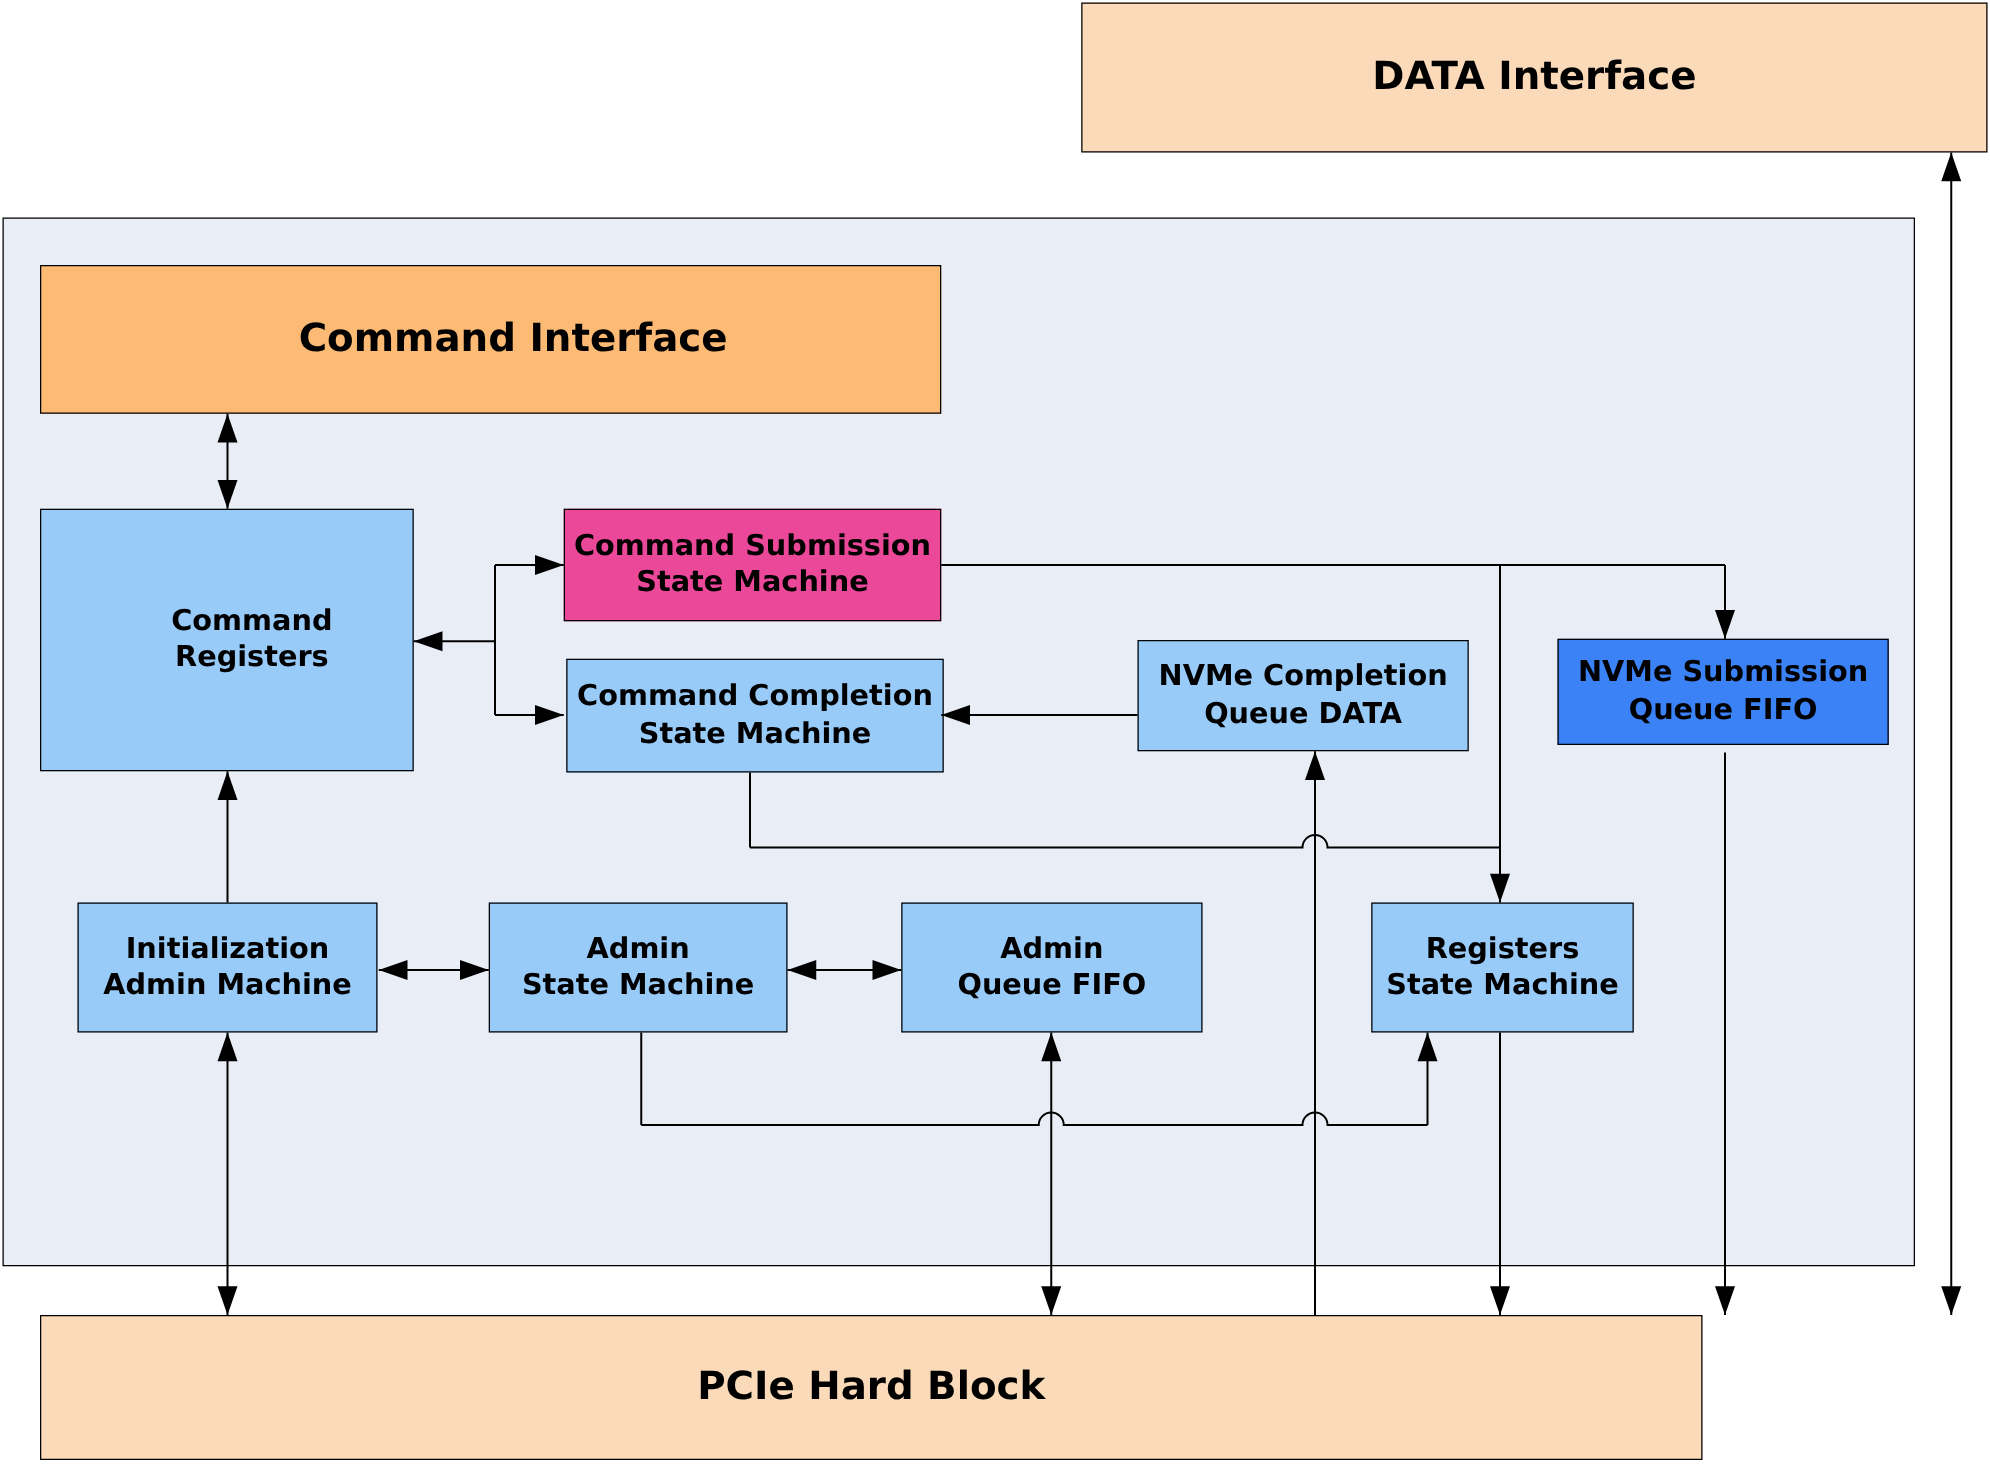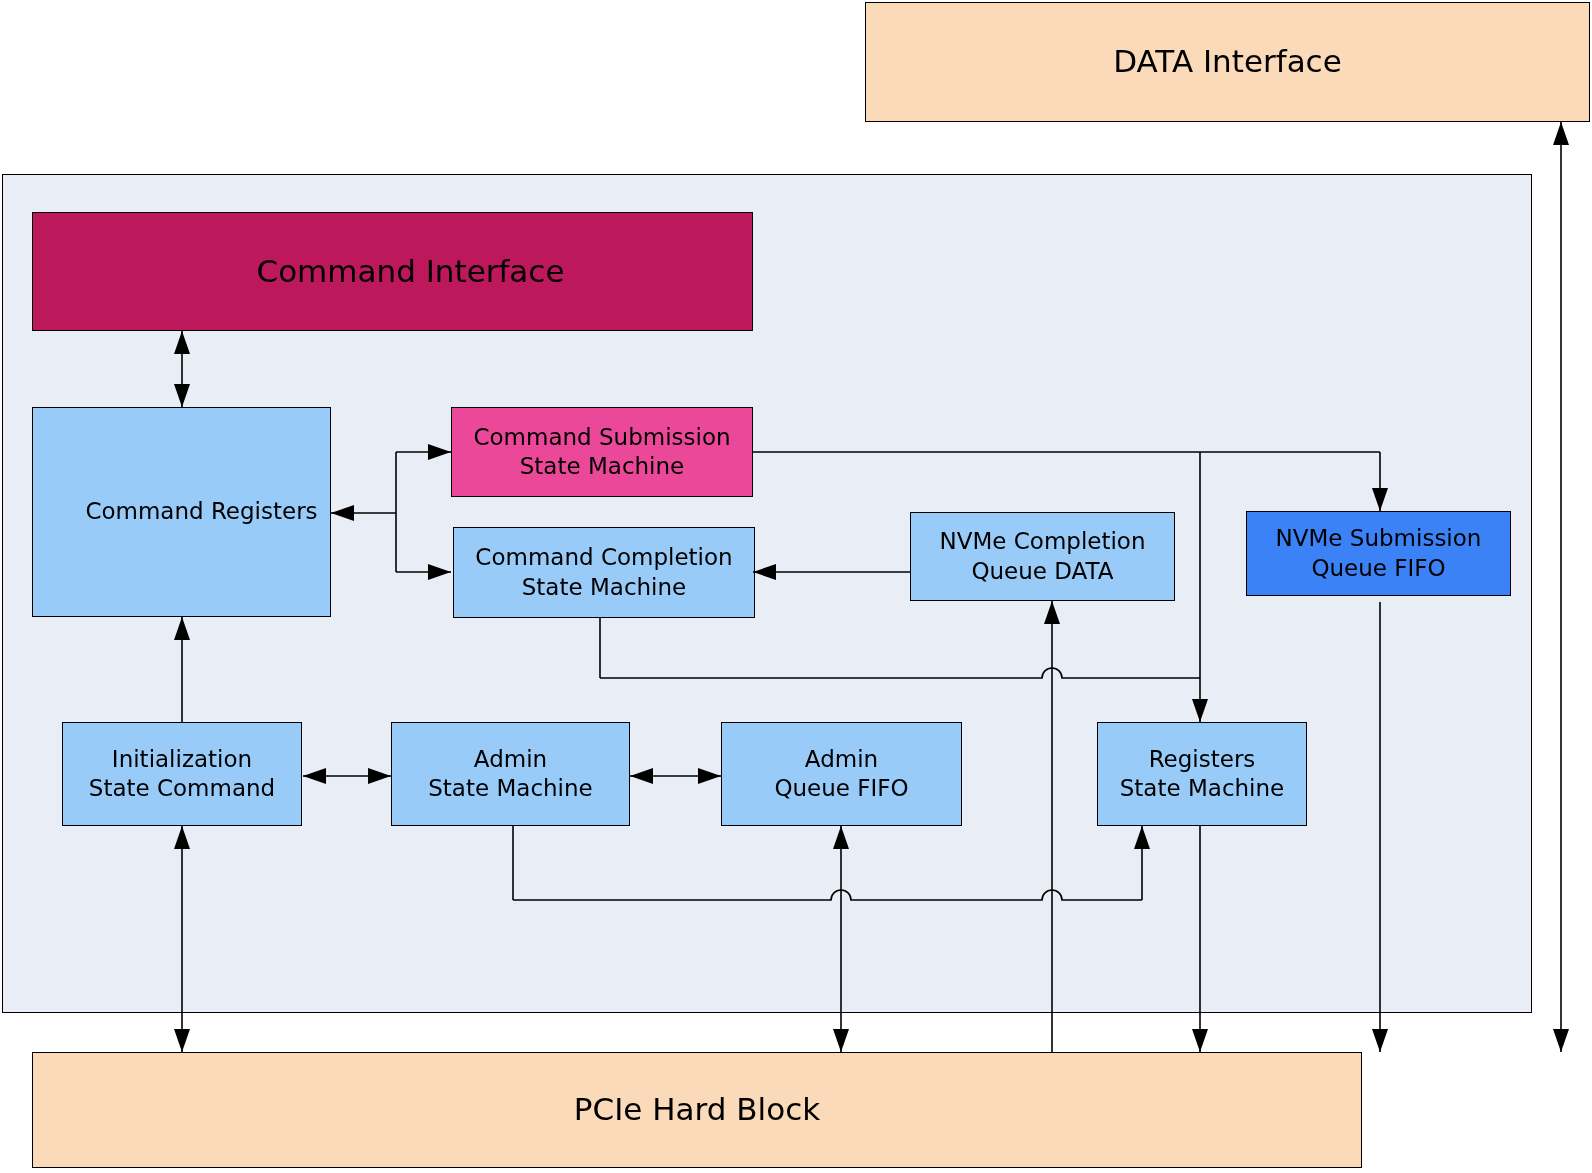--- a/index.html
+++ b/index.html
@@ -4,20 +4,21 @@
 <style>
   html, body { margin: 0; padding: 0; background: #ffffff; }
   #canvas {
     position: relative;
     width: 1592px;
     height: 1173px;
     background: #ffffff;
     font-family: "DejaVu Sans", "Liberation Sans", sans-serif;
     color: #000000;
     overflow: hidden;
+    font-weight: bold;
   }
   .container-box {
     position: absolute;
     box-sizing: border-box;
     border: 1.6px solid #000000;
   }
   .node {
     position: absolute;
     box-sizing: border-box;
     border: 1.6px solid #000000;
@@ -41,21 +42,21 @@
 </style>
 </head>
 <body>
 
 <div id="canvas">
   <div id="outer-container" class="container-box" style="left: 2px; top: 174px; width: 1530px; height: 839px; background: rgb(233, 237, 245);"></div>
   <div id="nodes-layer">
       <div class="node sz-lg" style="left: 865px; top: 2px; width: 725px; height: 120px; background: rgb(250, 218, 185);">
         <span class="lbl">DATA Interface</span>
       </div>
-      <div class="node sz-lg" style="left: 32px; top: 212px; width: 721px; height: 119px; background: #be185d; padding-left: 36px;">
+      <div class="node sz-lg" style="left: 32px; top: 212px; width: 721px; height: 119px; background: #fdba74; padding-left: 36px;">
         <span class="lbl">Command Interface</span>
       </div>
       <div class="node sz-sm" style="left: 32px; top: 407px; width: 299px; height: 210px; background: rgb(153, 203, 249); padding-left: 40px;">
         <span class="lbl">Command Registers</span>
       </div>
       <div class="node sz-sm" style="left: 451px; top: 407px; width: 302px; height: 90px; background: #ec4899; text-align: center;">
         <span class="lbl">Command Submission
 State Machine</span>
       </div>
       <div class="node sz-sm" style="left: 453px; top: 527px; width: 302px; height: 91px; background: rgb(153, 203, 249);">
@@ -65,21 +66,21 @@
       <div class="node sz-sm" style="left: 910px; top: 512px; width: 265px; height: 89px; background: rgb(153, 203, 249);">
         <span class="lbl">NVMe Completion
 Queue DATA</span>
       </div>
       <div class="node sz-sm" style="left: 1246px; top: 511px; width: 265px; height: 85px; background: #3b82f6;">
         <span class="lbl">NVMe Submission
 Queue FIFO</span>
       </div>
       <div class="node sz-sm" style="left: 62px; top: 722px; width: 240px; height: 104px; background: rgb(153, 203, 249);">
         <span class="lbl">Initialization
-State Command</span>
+Admin Machine</span>
       </div>
       <div class="node sz-sm" style="left: 391px; top: 722px; width: 239px; height: 104px; background: rgb(153, 203, 249);">
         <span class="lbl">Admin
 State Machine</span>
       </div>
       <div class="node sz-sm" style="left: 721px; top: 722px; width: 241px; height: 104px; background: rgb(153, 203, 249);">
         <span class="lbl">Admin
 Queue FIFO</span>
       </div>
       <div class="node sz-sm" style="left: 1097px; top: 722px; width: 210px; height: 104px; background: rgb(153, 203, 249);">

